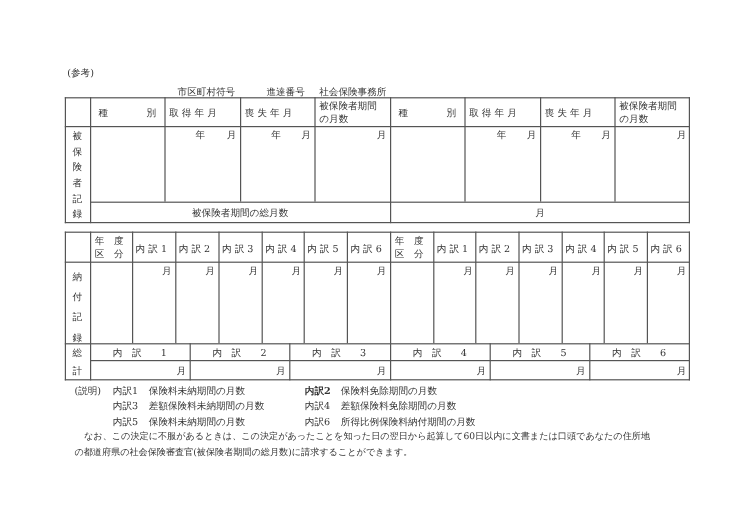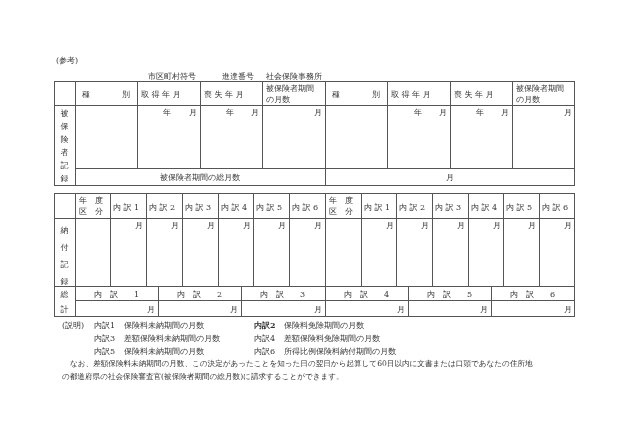--- a/index.html
+++ b/index.html
@@ -179,14 +179,14 @@
   <div class="abs" style="left:124px;top:333px;">差額保険料未納期間の月数</div>
   <div class="abs" style="left:254px;top:333px;">内訳4</div>
   <div class="abs" style="left:284px;top:333px;">差額保険料免除期間の月数</div>
 
   <div class="abs" style="left:94px;top:346px;">内訳5</div>
   <div class="abs" style="left:124px;top:346px;">保険料未納期間の月数</div>
   <div class="abs" style="left:254px;top:346px;">内訳6</div>
   <div class="abs" style="left:284px;top:346px;font-family:Liberation Serif, serif;">所得比例保険料納付期間の月数</div>
 </div>
 
-<div class="abs" style="left:70px;top:359px;font-size:7.6px;">なお、差額保険料未納期間の月数、この決定があったことを知った日の翌日から起算して60日以内に文書または口頭であなたの住所地</div>
+<div class="abs" style="left:70px;top:359px;font-size:7.6px;">なお、この決定に不服があるときは、この決定があったことを知った日の翌日から起算して60日以内に文書または口頭であなたの住所地</div>
 <div class="abs" style="left:62px;top:372px;font-size:7.6px;">の都道府県の社会保険審査官(被保険者期間の総月数)に請求することができます。</div>
 
 </body></html>

